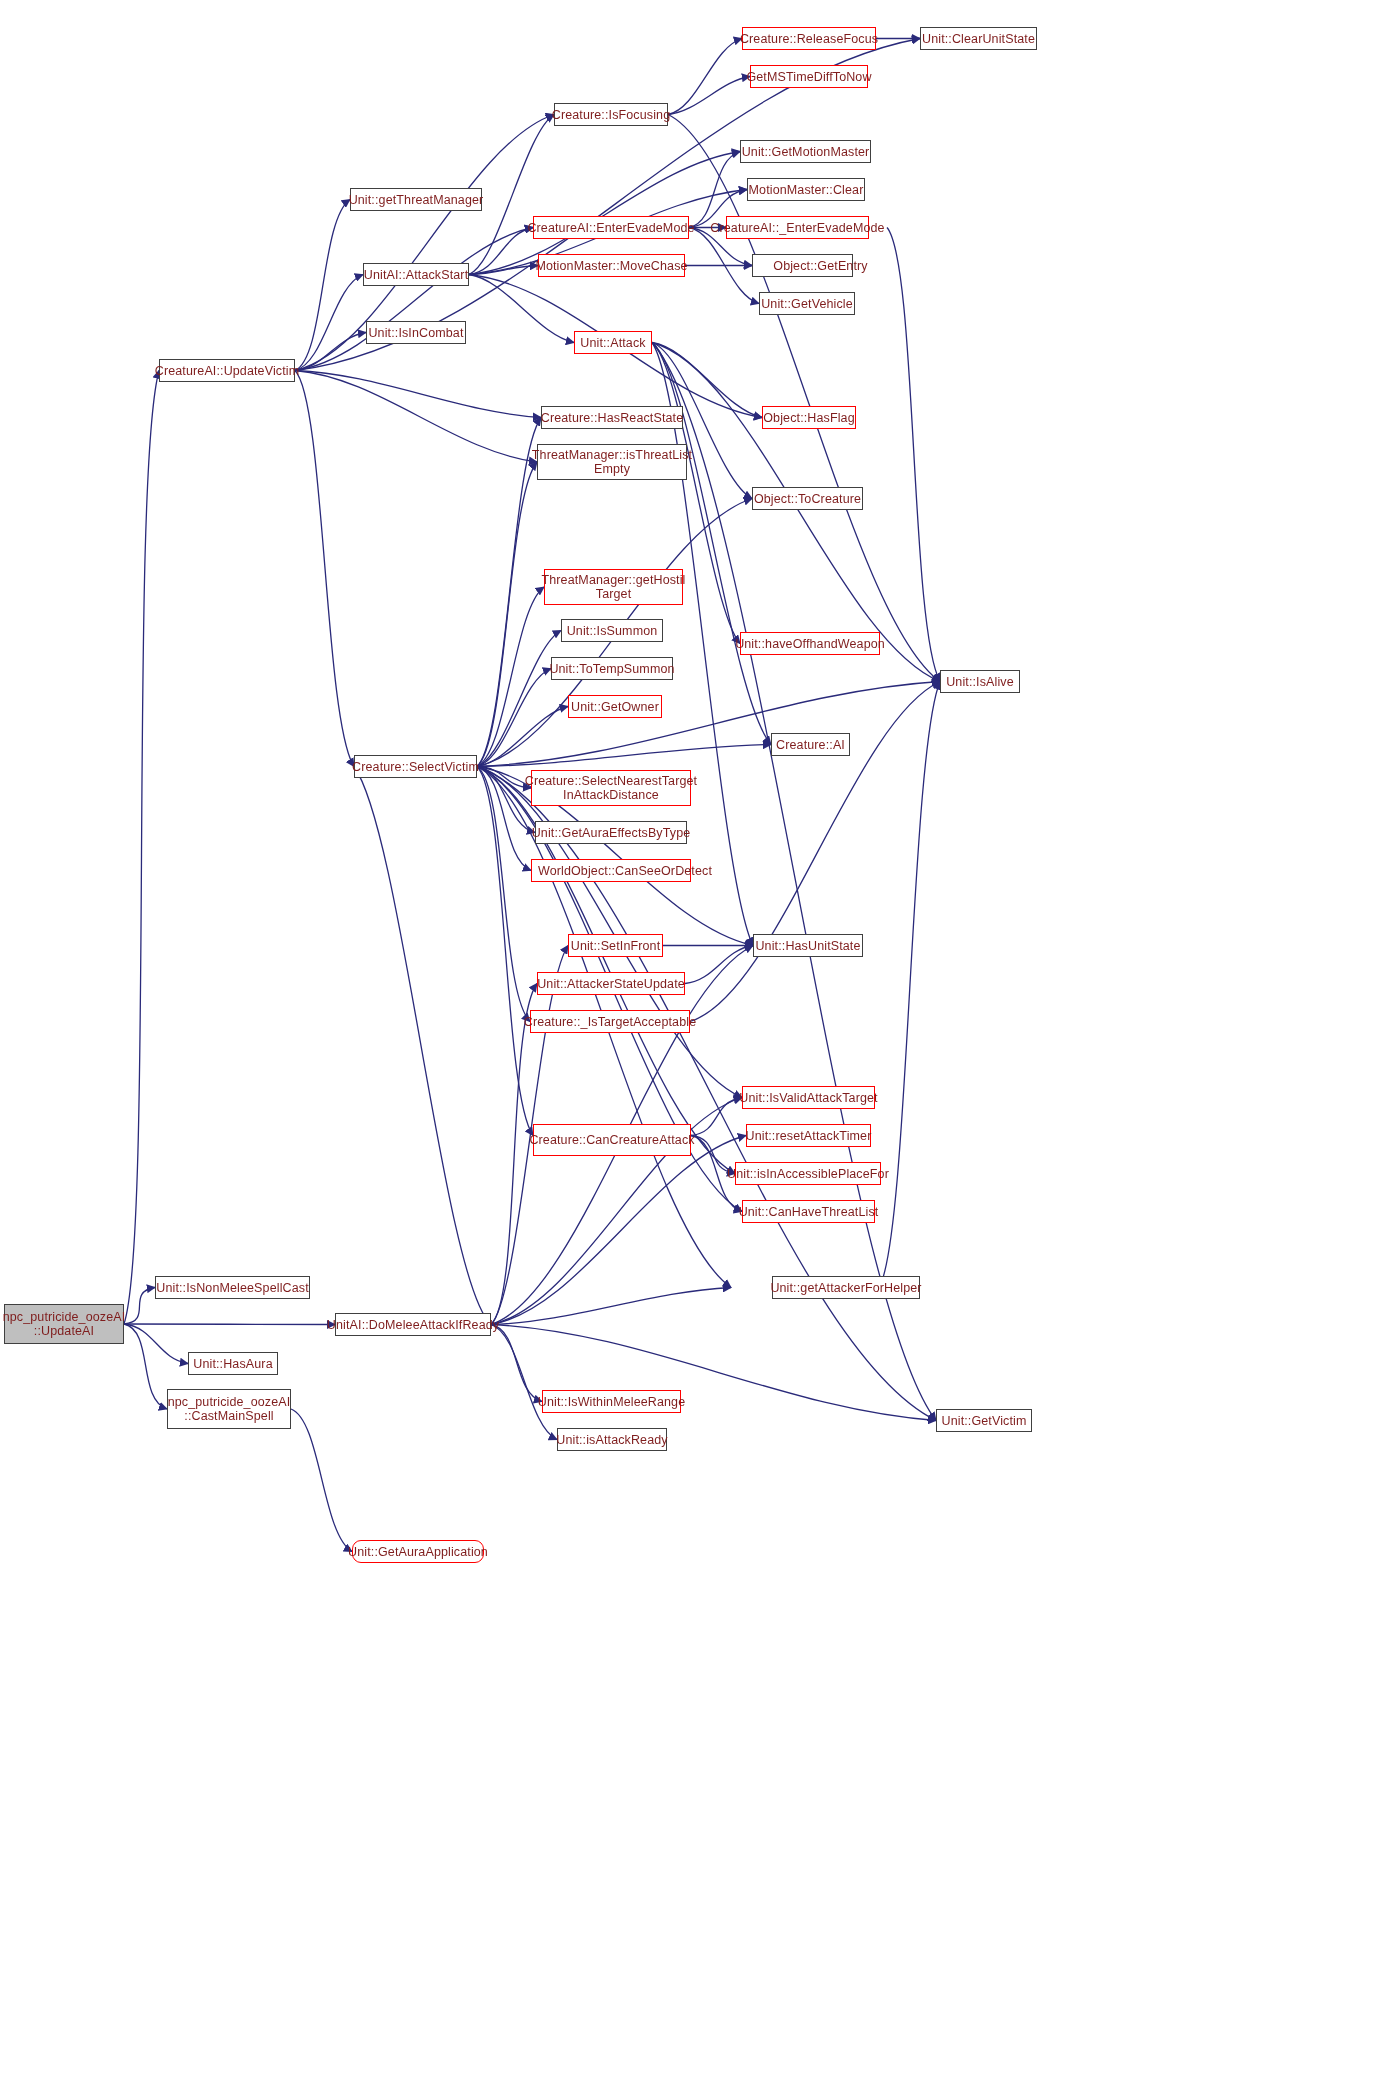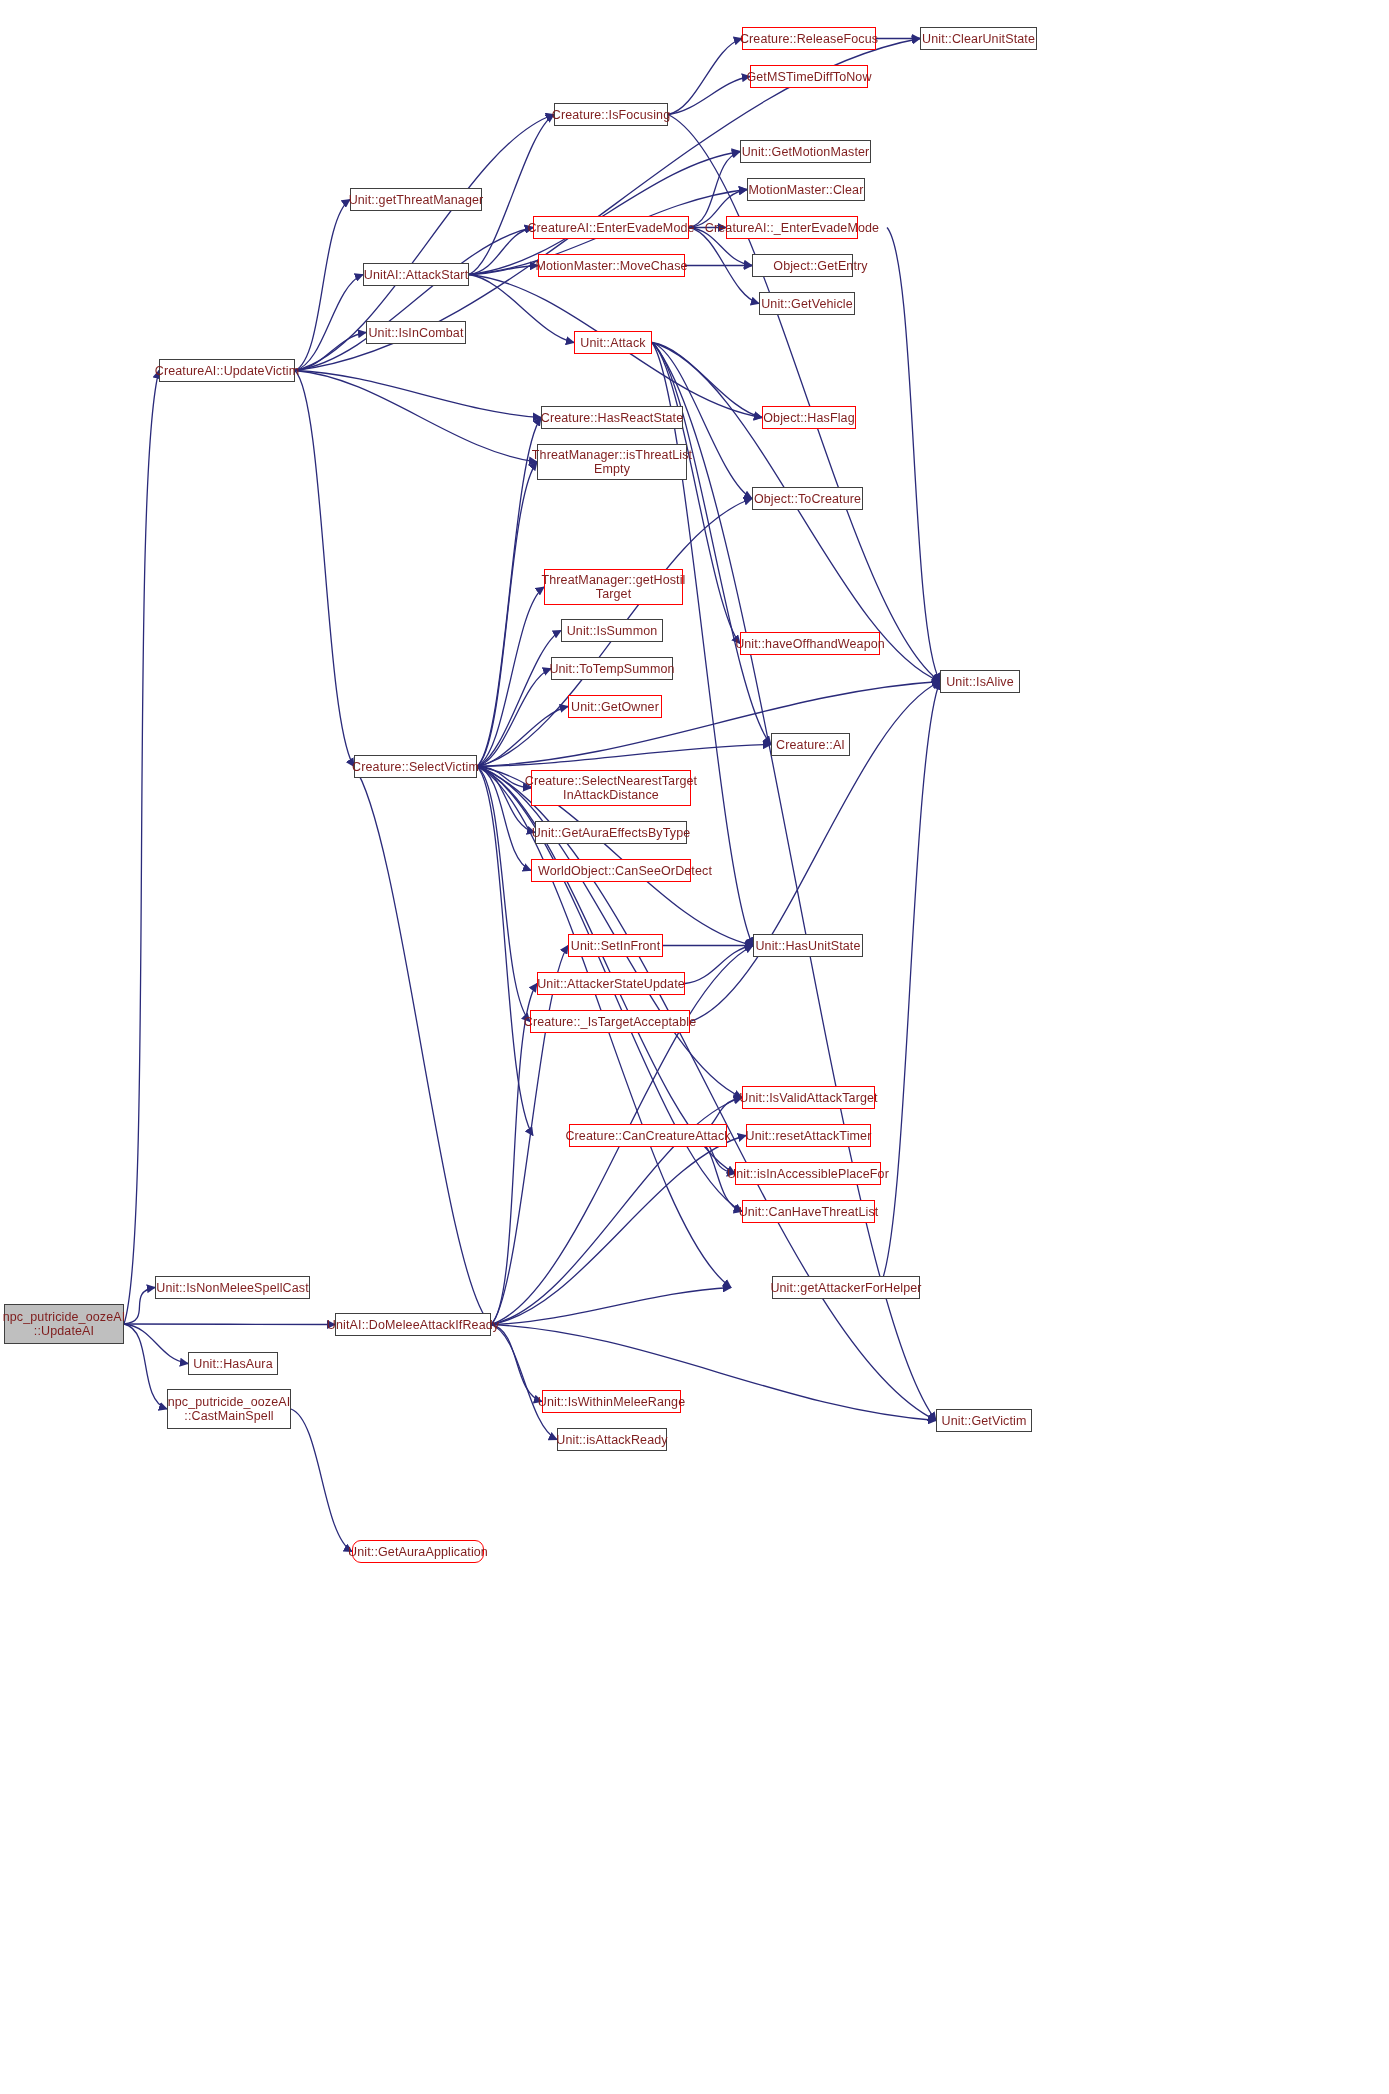--- a/index.html
+++ b/index.html
@@ -153,21 +153,21 @@
       <div class="gnode black" style="left: 350px; top: 188px; width: 132px; height: 23px;">Unit::getThreatManager</div>
       <div class="gnode black" style="left: 363px; top: 263px; width: 106px; height: 23px;">UnitAI::AttackStart</div>
       <div class="gnode black" style="left: 366px; top: 321px; width: 100px; height: 23px;">Unit::IsInCombat</div>
       <div class="gnode black" style="left: 554px; top: 103px; width: 114px; height: 23px;">Creature::IsFocusing</div>
       <div class="gnode red" style="left: 742px; top: 27px; width: 134px; height: 23px;">Creature::ReleaseFocus</div>
       <div class="gnode red" style="left: 750px; top: 65px; width: 118px; height: 23px;">GetMSTimeDiffToNow</div>
       <div class="gnode black" style="left: 920px; top: 27px; width: 117px; height: 23px;">Unit::ClearUnitState</div>
       <div class="gnode black" style="left: 740px; top: 140px; width: 131px; height: 23px;">Unit::GetMotionMaster</div>
       <div class="gnode black" style="left: 747px; top: 178px; width: 118px; height: 23px;">MotionMaster::Clear</div>
       <div class="gnode red" style="left: 533px; top: 216px; width: 156px; height: 23px;">CreatureAI::EnterEvadeMode</div>
-      <div class="gnode red" style="left: 726px; top: 216px; width: 132px; height: 23px;">CreatureAI::_EnterEvadeMode</div>
+      <div class="gnode red" style="left: 726px; top: 216px; width: 143px; height: 23px;">CreatureAI::_EnterEvadeMode</div>
       <div class="gnode red" style="left: 538px; top: 254px; width: 147px; height: 23px;">MotionMaster::MoveChase</div>
       <div class="gnode black" style="left: 752px; top: 254px; width: 101px; height: 23px; padding-left: 40px;">Object::GetEntry</div>
       <div class="gnode black" style="left: 759px; top: 292px; width: 96px; height: 23px;">Unit::GetVehicle</div>
       <div class="gnode red" style="left: 574px; top: 331px; width: 78px; height: 23px;">Unit::Attack</div>
       <div class="gnode red" style="left: 762px; top: 406px; width: 94px; height: 23px;">Object::HasFlag</div>
       <div class="gnode black" style="left: 541px; top: 406px; width: 142px; height: 23px;">Creature::HasReactState</div>
       <div class="gnode black" style="left: 537px; top: 444px; width: 150px; height: 36px;">ThreatManager::isThreatList
 Empty</div>
       <div class="gnode black" style="left: 752px; top: 487px; width: 111px; height: 23px;">Object::ToCreature</div>
       <div class="gnode black" style="left: 940px; top: 670px; width: 80px; height: 23px;">Unit::IsAlive</div>
@@ -182,21 +182,21 @@
       <div class="gnode red" style="left: 531px; top: 770px; width: 160px; height: 36px; text-align: center;">Creature::SelectNearestTarget
 InAttackDistance</div>
       <div class="gnode black" style="left: 535px; top: 821px; width: 152px; height: 23px;">Unit::GetAuraEffectsByType</div>
       <div class="gnode red" style="left: 531px; top: 859px; width: 160px; height: 23px; padding-left: 32px;">WorldObject::CanSeeOrDetect</div>
       <div class="gnode red" style="left: 568px; top: 934px; width: 95px; height: 23px;">Unit::SetInFront</div>
       <div class="gnode black" style="left: 753px; top: 934px; width: 110px; height: 23px;">Unit::HasUnitState</div>
       <div class="gnode red" style="left: 537px; top: 972px; width: 148px; height: 23px;">Unit::AttackerStateUpdate</div>
       <div class="gnode red" style="left: 530px; top: 1010px; width: 160px; height: 23px;">Creature::_IsTargetAcceptable</div>
       <div class="gnode red" style="left: 742px; top: 1086px; width: 133px; height: 23px;">Unit::IsValidAttackTarget</div>
       <div class="gnode red" style="left: 746px; top: 1124px; width: 125px; height: 23px;">Unit::resetAttackTimer</div>
-      <div class="gnode red" style="left: 533px; top: 1124px; width: 158px; height: 23px; margin-left: 36px;">Creature::CanCreatureAttack</div>
+      <div class="gnode red" style="left: 533px; top: 1124px; width: 158px; height: 32px;">Creature::CanCreatureAttack</div>
       <div class="gnode red" style="left: 735px; top: 1162px; width: 146px; height: 23px;">Unit::isInAccessiblePlaceFor</div>
       <div class="gnode red" style="left: 742px; top: 1200px; width: 133px; height: 23px;">Unit::CanHaveThreatList</div>
       <div class="gnode black" style="left: 731px; top: 1276px; width: 148px; height: 23px; margin-left: 41px;">Unit::getAttackerForHelper</div>
       <div class="gnode red" style="left: 542px; top: 1390px; width: 139px; height: 23px;">Unit::IsWithinMeleeRange</div>
       <div class="gnode black" style="left: 557px; top: 1428px; width: 110px; height: 23px;">Unit::isAttackReady</div>
       <div class="gnode black" style="left: 936px; top: 1409px; width: 96px; height: 23px;">Unit::GetVictim</div>
     </div>
 </div>
 
 </body></html>

